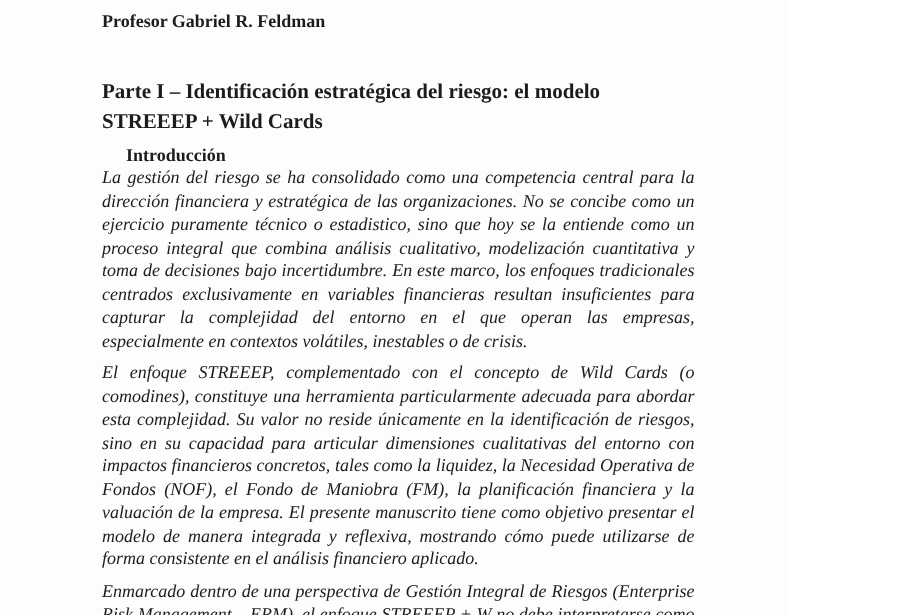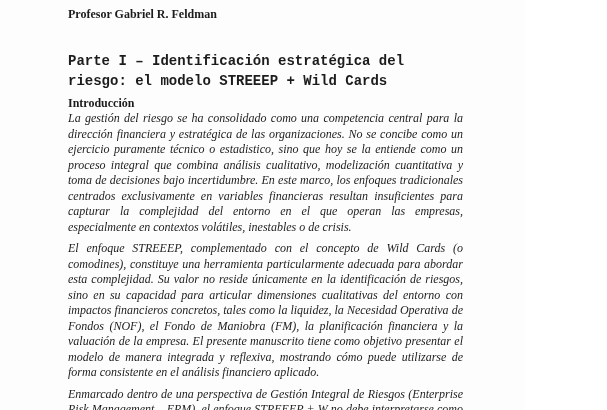--- a/index.html
+++ b/index.html
@@ -22,27 +22,26 @@
     font-size: 12px;
     font-weight: bold;
     line-height: 16px;
     margin: 0;
   }
   .heading {
     font-size: 14px;
     font-weight: bold;
     line-height: 19.5px;
     margin: 30px 0 0 0;
-    font-family: Liberation Mono, monospace;
   }
   .subheading {
     font-size: 12px;
     font-weight: bold;
     line-height: 16px;
-    margin: 4px 0 0 0;
+    margin: 4px 0 0 16px;
   }
   .body-paragraph {
     font-size: 12px;
     line-height: 15.5px;
     text-align: justify;
     margin: 0 0 6px 0;
     font-style: italic;
   }
   .body-paragraph:first-of-type {
     margin-top: 6px;

